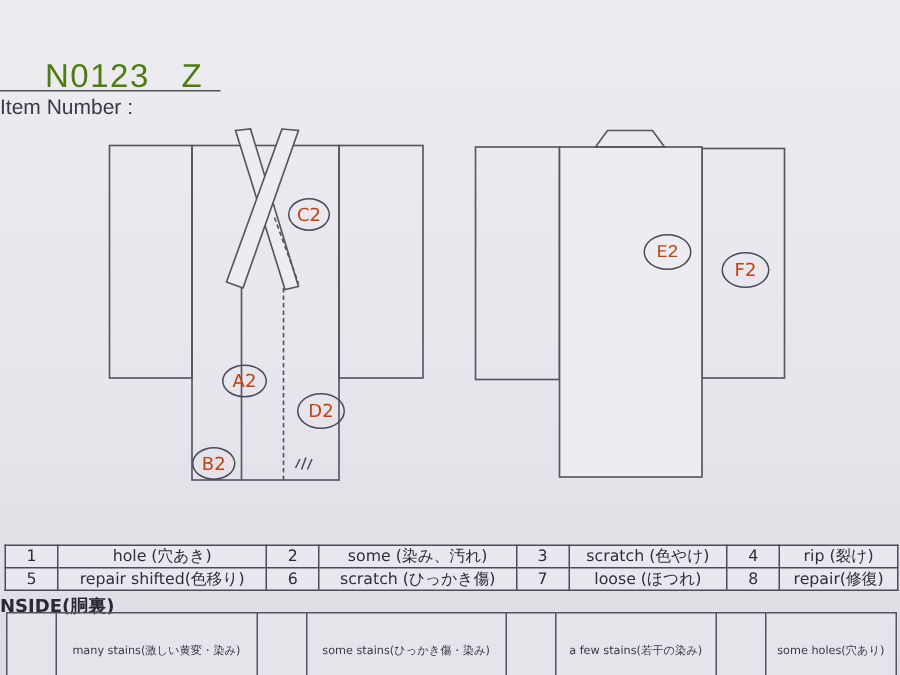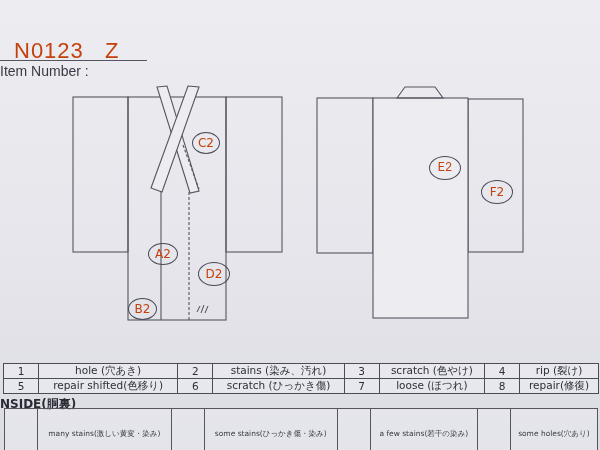--- a/index.html
+++ b/index.html
@@ -14,22 +14,22 @@
     position: absolute; left: 0; top: 0; width: 600px; height: 450px;
     background: linear-gradient(180deg, #ececf1 0%, #e6e6ec 55%, #dcdce3 100%);
   }
   .item-label {
     position: absolute; left: 0; top: 20px;
     font-size: 14px; color: #3a3a44;
     font-family: "Liberation Sans", sans-serif;
     margin-top: 43px;
   }
   .item-number {
-    position: absolute; left: 14px; top: 38px;
-    font-size: 22px; color: #c2410c; letter-spacing: 1px;
+    position: absolute; left: 30px; top: 38px;
+    font-size: 22px; color: #4d7c0f; letter-spacing: 1px;
     font-family: "Liberation Sans", sans-serif;
     word-spacing: 14px;
   }
   .item-underline {
     position: absolute; left: 0; top: 60px; width: 147px; height: 0;
     border-top: 1px solid #55555f;
   }
   svg.diagram { position: absolute; left: 0; top: 0; }
   .marker {
     position: absolute; font-family: "DejaVu Sans", sans-serif;
@@ -100,29 +100,29 @@
     <line x1="201" y1="313" x2="204" y2="305"></line>
     <line x1="205" y1="313" x2="208" y2="306"></line>
   </g>
 </svg>
 
 <div class="marker" style="left:192px;top:132px;width:26px;">C2</div>
 <div class="marker" style="left:148px;top:243px;width:28px;">A2</div>
 <div class="marker" style="left:198px;top:262px;width:30px;height:22px;line-height:22px;">D2</div>
 <div class="marker" style="left:128px;top:298px;width:27px;">B2</div>
 <div class="marker" style="left:429px;top:156px;width:30px;height:22px;line-height:22px;font-family:Liberation Mono, monospace;">E2</div>
-<div class="marker" style="left:481px;top:180px;width:30px;height:22px;line-height:22px;">F2</div>
+<div class="marker" style="left:481px;top:168px;width:30px;height:22px;line-height:22px;">F2</div>
 
 <table class="legend">
   <tbody>
       <tr>
     <td class="num">1</td>
     <td>hole (穴あき)</td>
     <td class="num">2</td>
-    <td>stains (染み、汚れ)</td>
+    <td>some (染み、汚れ)</td>
     <td class="num">3</td>
     <td>scratch (色やけ)</td>
     <td class="num">4</td>
     <td>rip (裂け)</td>
   </tr>
   <tr>
     <td class="num">5</td>
     <td>repair shifted(色移り)</td>
     <td class="num">6</td>
     <td>scratch (ひっかき傷)</td>

